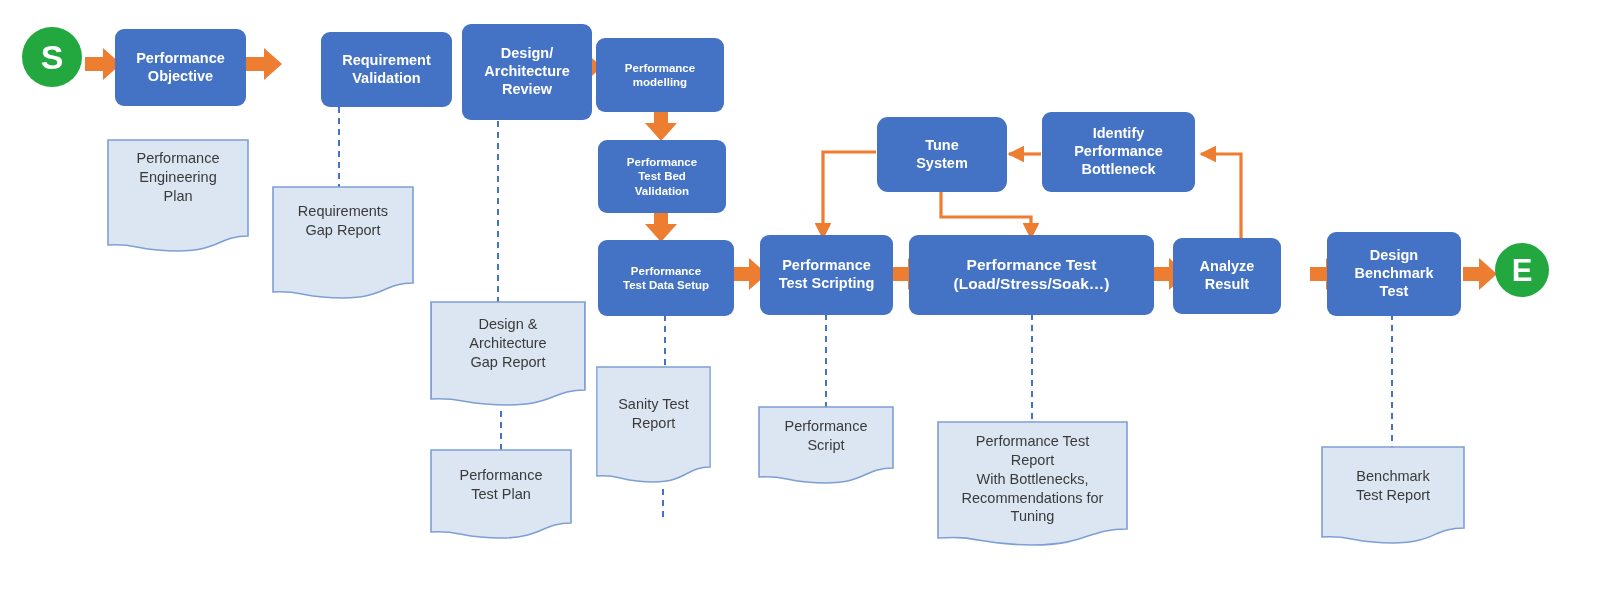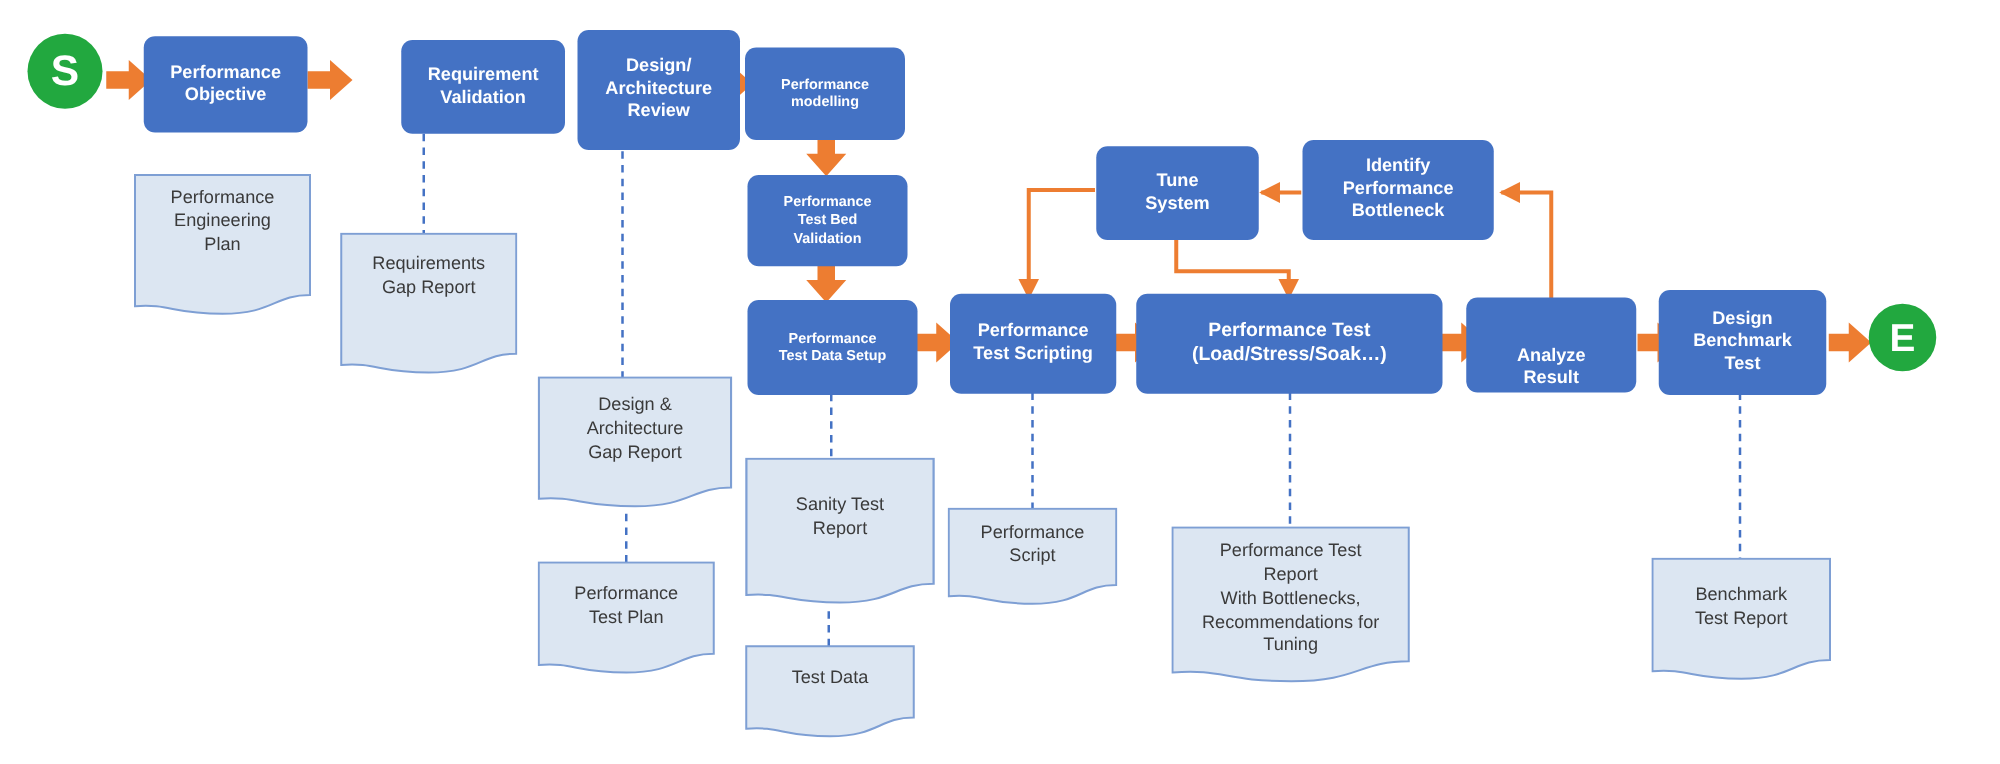--- a/index.html
+++ b/index.html
@@ -160,32 +160,32 @@
   <div class="proc md" style="left:760px;top:235px;width:133px;height:80px;">
     <span style="white-space:pre-line">Performance
 Test Scripting</span>
   </div>
 
   <div class="proc lg" style="left:909px;top:235px;width:245px;height:80px;">
     <span style="white-space:pre-line">Performance Test
 (Load/Stress/Soak…)</span>
   </div>
 
-  <div class="proc md" style="left:1173px;top:238px;width:136px;height:76px;align-items:flex-end;">
+  <div class="proc md" style="left:1173px;top:238px;width:108px;height:76px;">
     <span style="white-space:pre-line">Analyze
 Result</span>
   </div>
 
   <div class="proc md" style="left:1327px;top:232px;width:134px;height:84px;">
     <span style="white-space:pre-line">Design
 Benchmark
 Test</span>
   </div>
 
-  <div class="proc md" style="left:877px;top:117px;width:130px;height:75px;">
+  <div class="proc md" style="left:877px;top:117px;width:130px;height:75px;border-radius:11px;">
     <span style="white-space:pre-line">Tune
 System</span>
   </div>
 
   <div class="proc md" style="left:1042px;top:112px;width:153px;height:80px;align-items:center;">
     <span style="white-space:pre-line">Identify
 Performance
 Bottleneck</span>
   </div>
 
@@ -216,34 +216,28 @@
   </div>
 
   <div class="doc" style="left:430px;top:449px;width:142px;height:96px;">
     <svg viewBox="0 0 142 96" preserveAspectRatio="none">
       <path d="M1,1 H141 V74 C112,74 112,89 71,89 C30,89 30,81 1,83 Z" fill="#dce6f2" stroke="#7e9fd4" stroke-width="1.6"></path>
     </svg>
     <div class="doctext" style="padding-top:17px;">Performance
 Test Plan</div>
   </div>
 
-  <div class="doc" style="left:596px;top:366px;width:152px;height:125px;">
+  <div class="doc" style="left:596px;top:366px;width:115px;height:125px;">
     <svg viewBox="0 0 136 125" preserveAspectRatio="none">
       <path d="M1,1 H135 V101 C107,101 107,116 68,116 C29,116 29,108 1,110 Z" fill="#dce6f2" stroke="#7e9fd4" stroke-width="1.6"></path>
     </svg>
     <div class="doctext" style="padding-top:29px;">Sanity Test
 Report</div>
   </div>
 
-  <div class="doc" style="left:596px;top:516px;width:136px;height:80px;">
-    <svg viewBox="0 0 136 80" preserveAspectRatio="none">
-      <path d="M1,1 H135 V58 C107,58 107,73 68,73 C29,73 29,65 1,67 Z" fill="#dce6f2" stroke="#7e9fd4" stroke-width="1.6"></path>
-    </svg>
-    <div class="doctext" style="padding-top:17px;">Test Data</div>
-  </div>
 
   <div class="doc" style="left:758px;top:406px;width:136px;height:84px;">
     <svg viewBox="0 0 136 84" preserveAspectRatio="none">
       <path d="M1,1 H135 V62 C107,62 107,77 68,77 C29,77 29,69 1,71 Z" fill="#dce6f2" stroke="#7e9fd4" stroke-width="1.6"></path>
     </svg>
     <div class="doctext" style="padding-top:11px;">Performance
 Script</div>
   </div>
 
   <div class="doc" style="left:937px;top:421px;width:191px;height:133px;">

